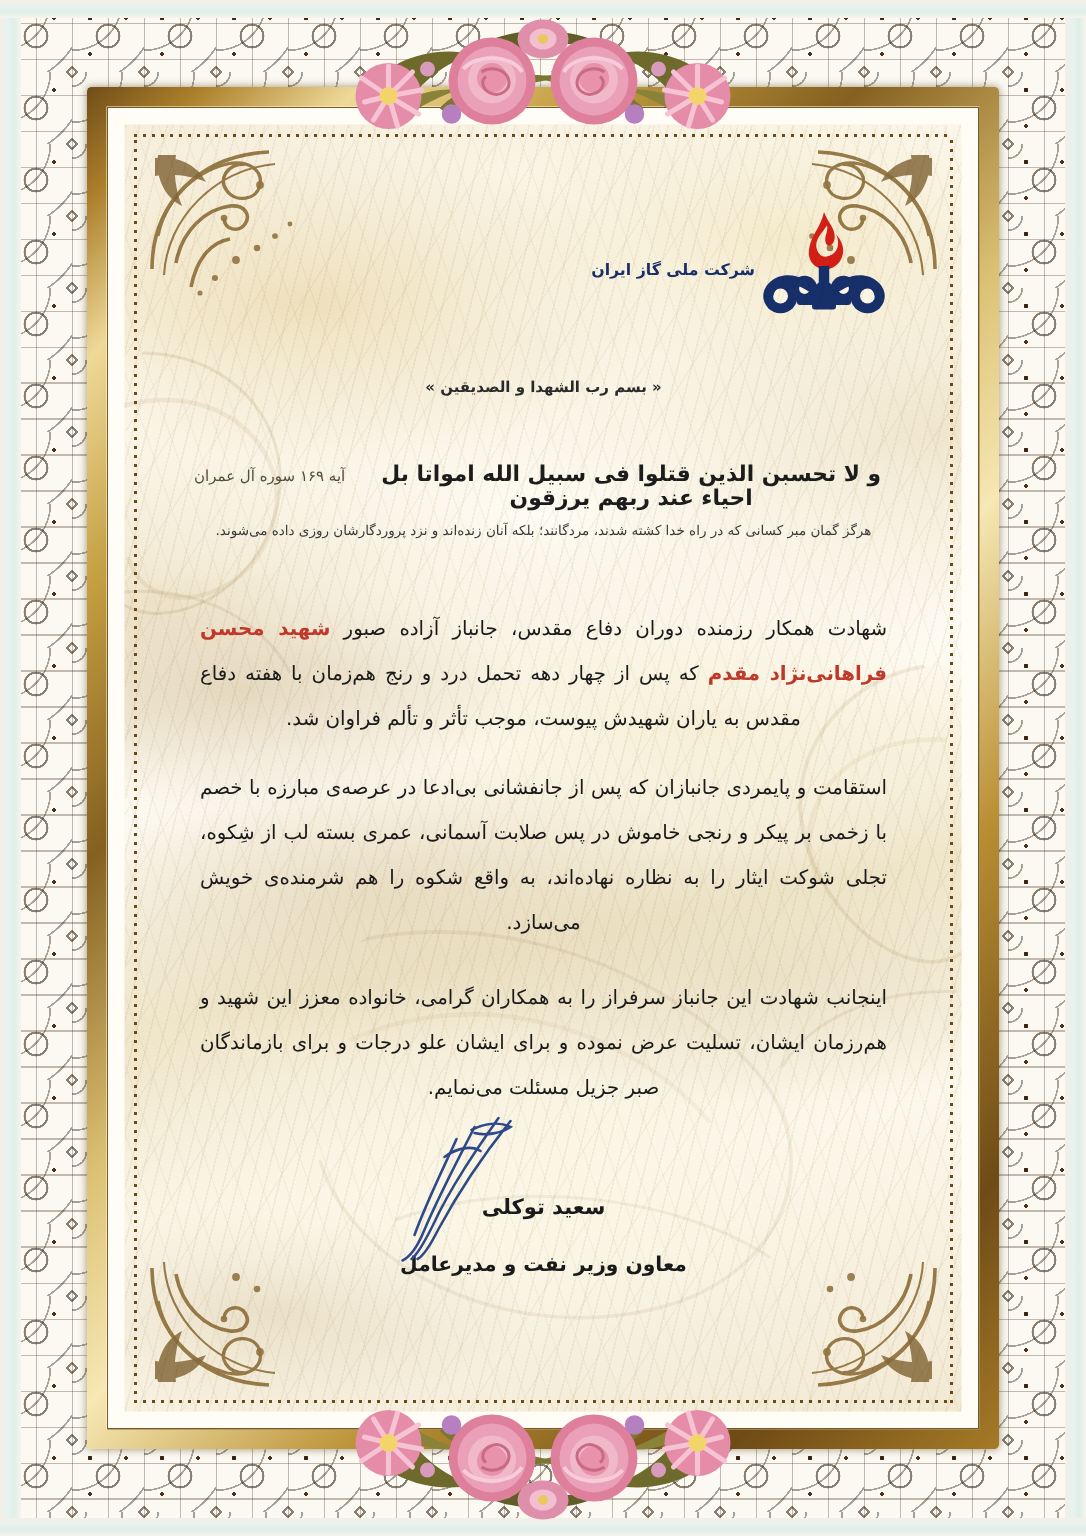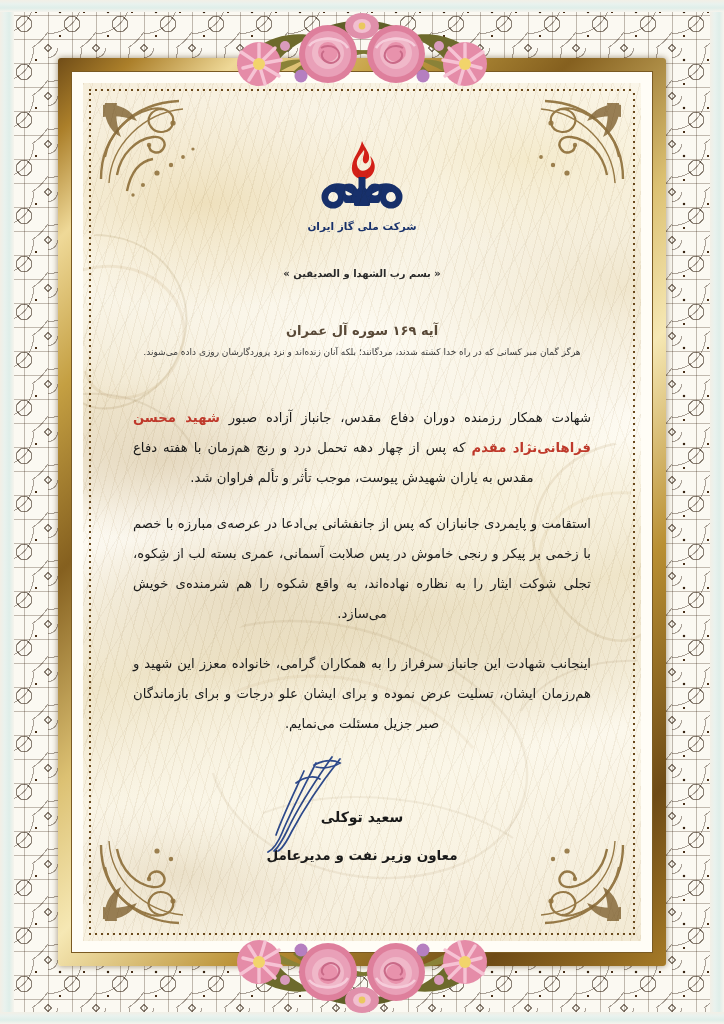--- a/index.html
+++ b/index.html
@@ -109,46 +109,46 @@
   
   .roses{position:absolute;left:50%;transform:translateX(-50%);width:330px;height:92px;pointer-events:none;}
   .roses.top{top:6px;}
   .roses.bottom{bottom:4px;transform:translateX(-50%) scaleY(-1);}
 
   
   .content{
     position:absolute;left:46px;right:46px;top:26px;bottom:26px;
     text-align:center;direction:rtl;
   }
-  .logo-wrap{margin-top:30px;display:flex;flex-direction:column;align-items:center;}
+  .logo-wrap{margin-top:30px;display:flex;flex-direction:row;align-items:center;}
   .logo-text{
     margin-top:3px;font-size:10.5px;font-weight:bold;color:#17306b;
     letter-spacing:.2px;
   }
   .bismillah{
     margin-top:36px;font-size:10px;font-weight:bold;color:#2a2a2a;
   }
   .verse{
     margin-top:44px;font-size:14.5px;font-weight:bold;color:#1c1c1c;
     display:flex;justify-content:center;align-items:baseline;gap:16px;
   }
-  .verse-ref{font-size:13px;font-weight:bold;color:#5a4a38;white-space:nowrap;}
+  .verse-ref{font-size:10px;font-weight:normal;color:#5a4a38;white-space:nowrap;}
   .verse-tr{
     margin-top:9px;font-size:9px;color:#3a3a3a;font-weight:normal;
   }
   .body{margin-top:46px;text-align:justify;direction:rtl;}
   .para{
     font-size:13.2px;line-height:30px;color:#1a1a1a;
     text-align:justify;text-align-last:center;margin:0 0 16px 0;
     padding:0 4px;
   }
   .para.p1{margin-bottom:20px;}
   .martyr{color:#c0392b;font-weight:bold;}
   .sign{
-    position:absolute;left:0;right:0;bottom:52px;text-align:center;
+    position:absolute;left:0;right:0;bottom:64px;text-align:center;
   }
   .sign-name{font-size:14px;font-weight:bold;color:#1a1a1a;letter-spacing:.3px;}
   .sign-title{font-size:13.5px;font-weight:bold;color:#1a1a1a;margin-top:22px;}
   .signature{
     position:absolute;left:50%;margin-left:-118px;bottom:10px;
     width:120px;height:100px;pointer-events:none;
   }
 </style>
 </head>
 <body>
@@ -281,20 +281,21 @@
               <path d="M6,60 C6,48 16,42 28,45 C36,47 40,53 46,53 C52,53 56,47 64,45 C76,42 86,48 86,60 L80,60 C80,52 72,48 64,51 C56,54 52,59 46,59 C40,59 36,54 28,51 C20,48 12,52 12,60 Z" fill="#17306b"></path>
               <rect x="28" y="58" width="36" height="6" rx="2" fill="#17306b"></rect>
               <rect x="38" y="62" width="16" height="5" rx="1.6" fill="#17306b"></rect>
             </svg>
             <div class="logo-text">شرکت ملی گاز ایران</div>
           </div>
 
           <div class="bismillah">« بسم رب الشهدا و الصدیقین »</div>
 
           <div class="verse">
+            <span>و لا تحسبن الذین قتلوا فی سبیل الله امواتا بل احیاء عند ربهم یرزقون</span>
             <span class="verse-ref">آیه ۱۶۹ سوره آل عمران</span>
           </div>
           <div class="verse-tr">هرگز گمان مبر کسانی که در راه خدا کشته شدند، مردگانند؛ بلکه آنان زنده‌اند و نزد پروردگارشان روزی داده می‌شوند.</div>
 
           <div class="body">
             <p class="para"><span>شهادت همکار رزمنده دوران دفاع مقدس، جانباز آزاده صبور </span><span class="martyr">شهید محسن فراهانی‌نژاد مقدم</span><span> که پس از چهار دهه تحمل درد و رنج هم‌زمان با هفته دفاع مقدس به یاران شهیدش پیوست، موجب تأثر و تألم فراوان شد.</span></p>
 
             <p class="para p1">استقامت و پایمردی جانبازان که پس از جانفشانی بی‌ادعا در عرصه‌ی مبارزه با خصم با زخمی بر پیکر و رنجی خاموش در پس صلابت آسمانی، عمری بسته لب از شِکوه، تجلی شوکت ایثار را به نظاره نهاده‌اند، به واقع شکوه را هم شرمنده‌ی خویش می‌سازد.</p>
 
 

